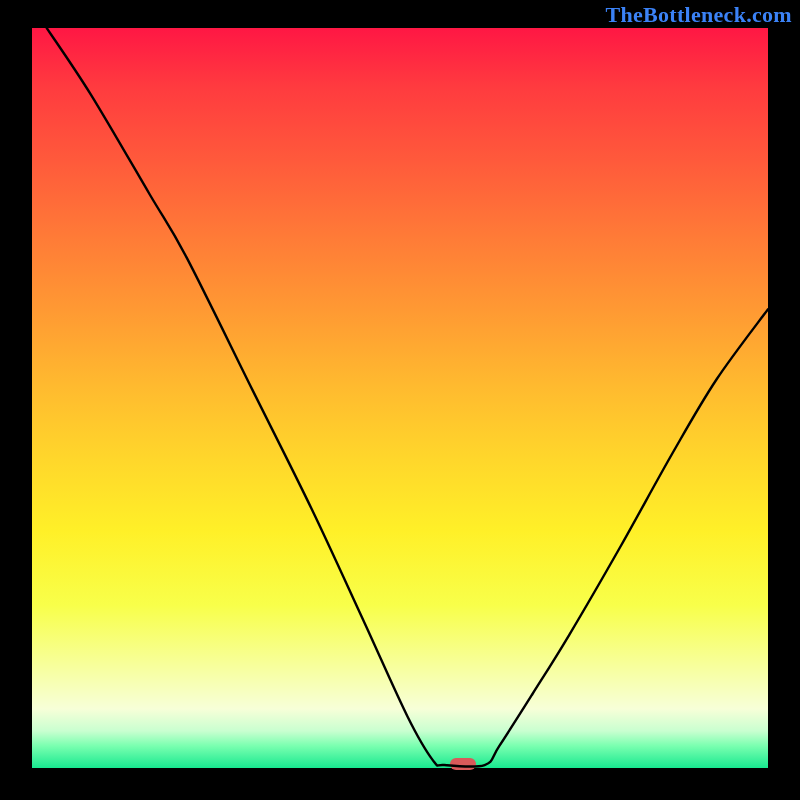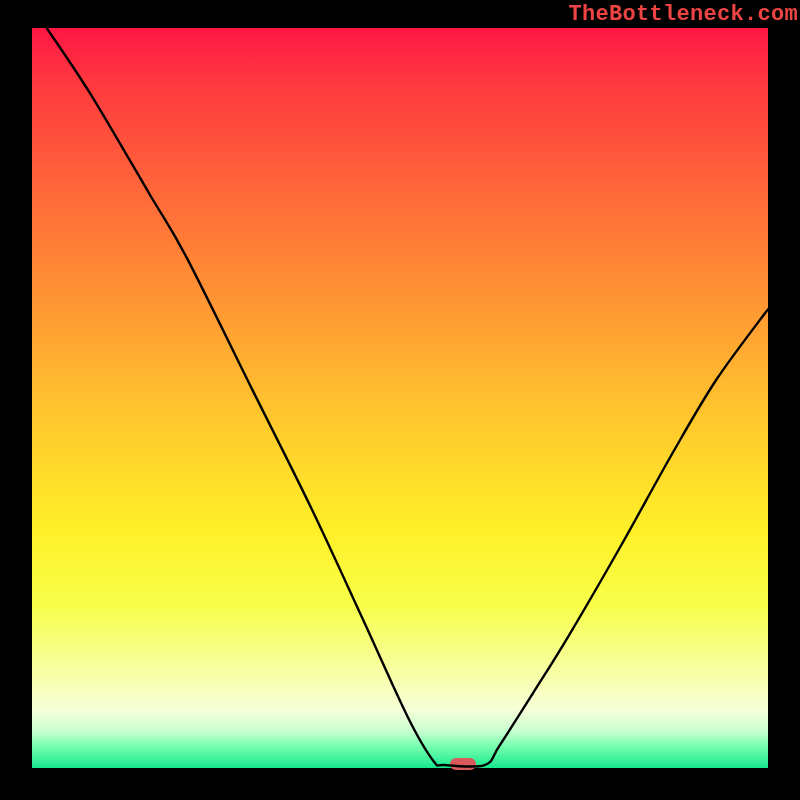--- a/index.html
+++ b/index.html
@@ -12,23 +12,23 @@
   }
   .outer {
     position: relative;
     width: 800px;
     height: 800px;
     background: #000;
   }
   .watermark {
     position: absolute;
     top: 2px;
-    right: 2px;
-    color: #ef4444;
-    font-family: Liberation Mono, monospace;
+    right: 8px;
+    color: #3b82f6;
+    font-family: Liberation Serif, serif;
     font-size: 22px;
     font-weight: 600;
     z-index: 4;
     letter-spacing: 0.3px;
   }
   .plot {
     position: absolute;
     left: 32px;
     top: 28px;
     width: 736px;

